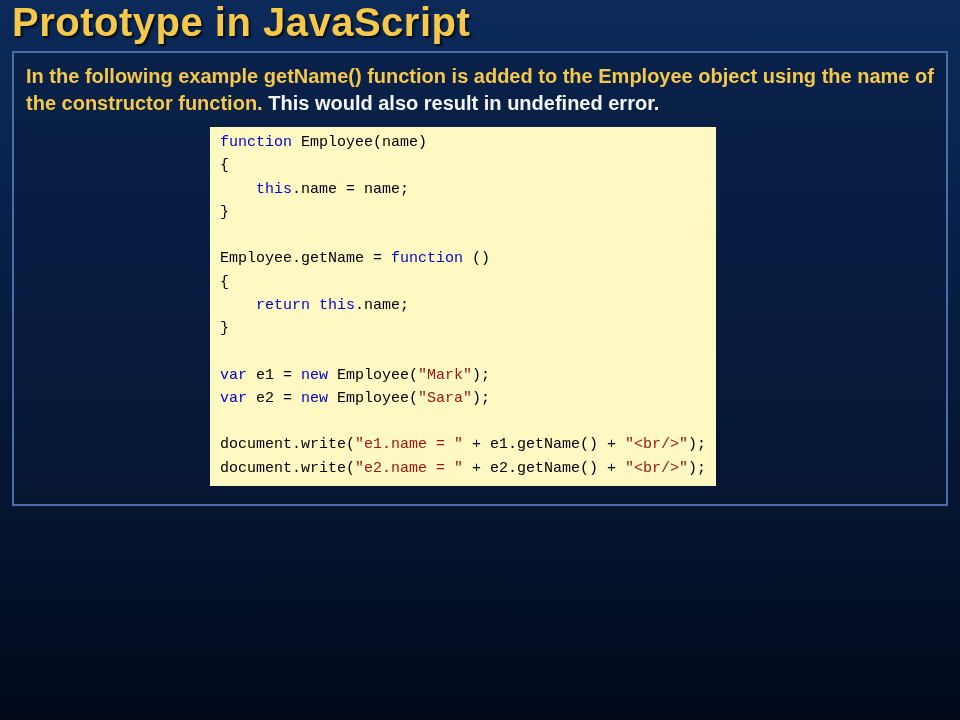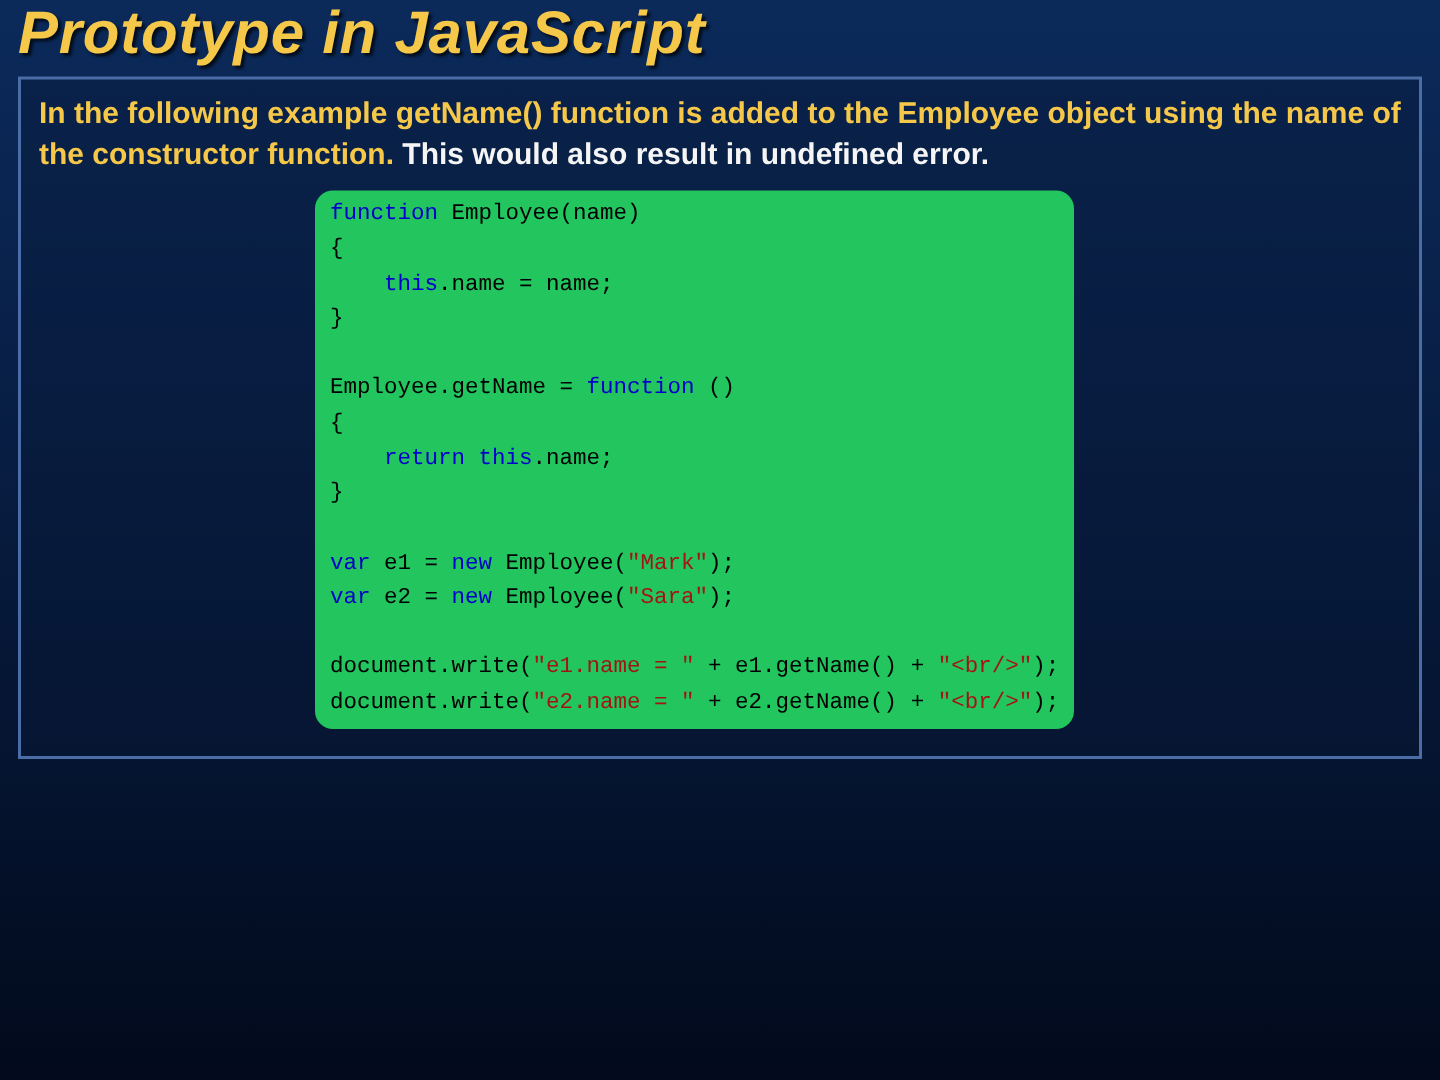--- a/index.html
+++ b/index.html
@@ -9,51 +9,49 @@
     height: 720px;
     overflow: hidden;
     font-family: "Segoe UI", "Trebuchet MS", Tahoma, sans-serif;
   }
   body {
     background: linear-gradient(to bottom, #0b2a5a 0%, #0a2450 20%, #071c40 45%, #051430 70%, #020a1c 100%);
   }
   .slide-title {
     color: #f5c84a;
     font-size: 40px;
-    font-style: italic;
     font-weight: 700;
     padding: 0 0 2px 12px;
     text-shadow: 2px 2px 2px rgba(0,0,0,0.7);
     letter-spacing: 0.5px;
   }
   .content-box {
     margin: 4px 12px 16px 12px;
     border: 2px solid #4a6da8;
     background: rgba(8, 24, 56, 0.4);
     padding: 10px 12px 18px 12px;
   }
   .desc {
     font-weight: 700;
     font-size: 20px;
     line-height: 1.35;
     padding-bottom: 10px;
   }
   .desc .hl { color: #f5c84a; }
   .desc .wt { color: #f5f5f5; }
   .code-box {
-    background: #22c55e;
+    background: #fef9c3;
     color: #000;
     font-family: Consolas, "Courier New", monospace;
     font-size: 15px;
     line-height: 1.55;
     padding: 4px 10px 6px 10px;
     margin-left: 184px;
     width: max-content;
     white-space: pre;
-    border-radius: 12px;
   }
   .k { color: #0000cc; }   
   .s { color: #a31515; }   
 </style>
 </head>
 <body>
 
 <div class="slide-title">Prototype in JavaScript</div>
 
 <div class="content-box">

